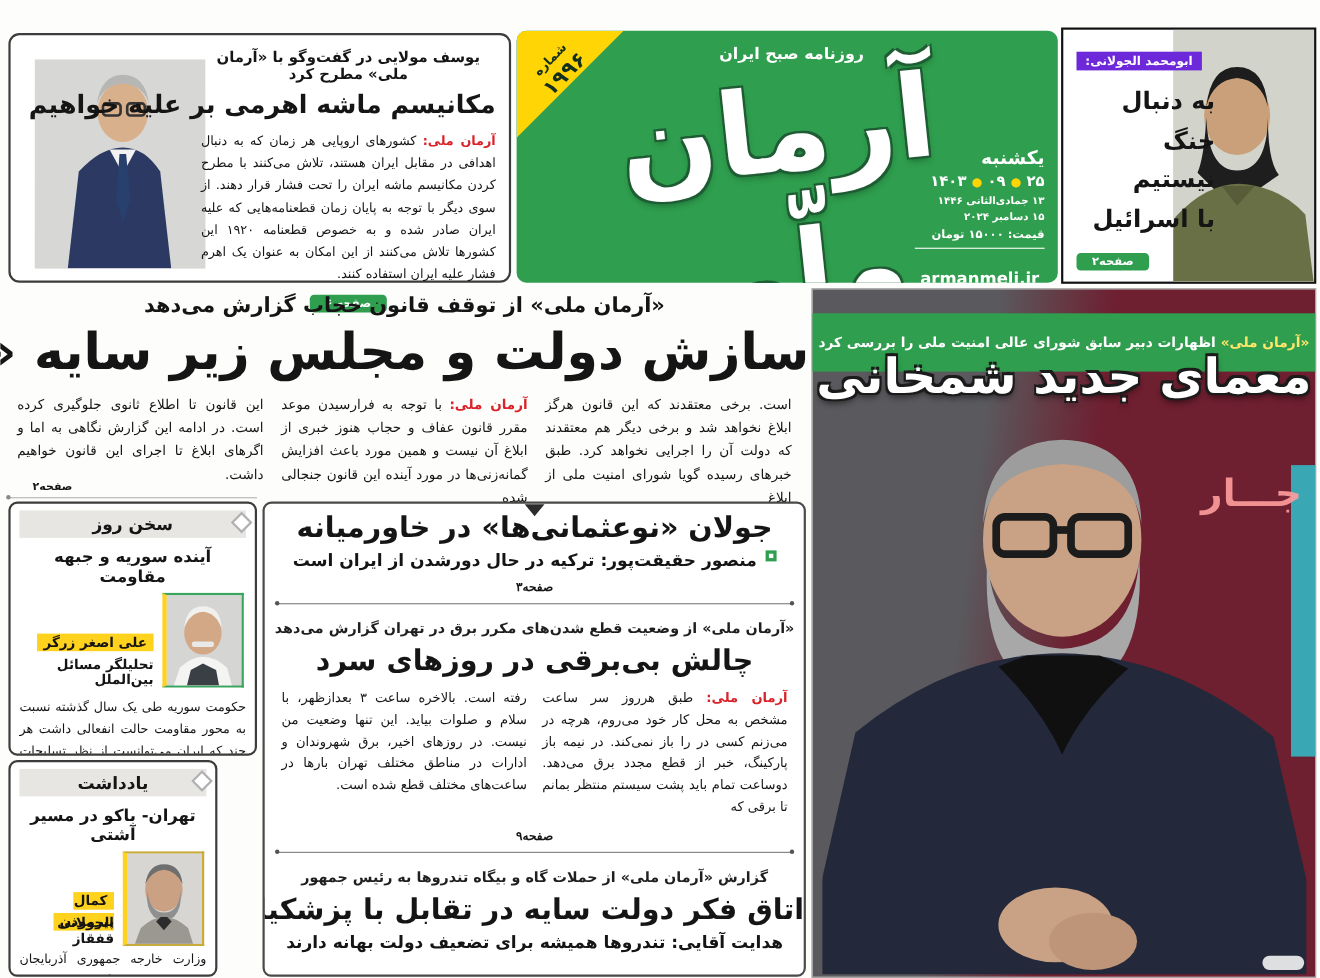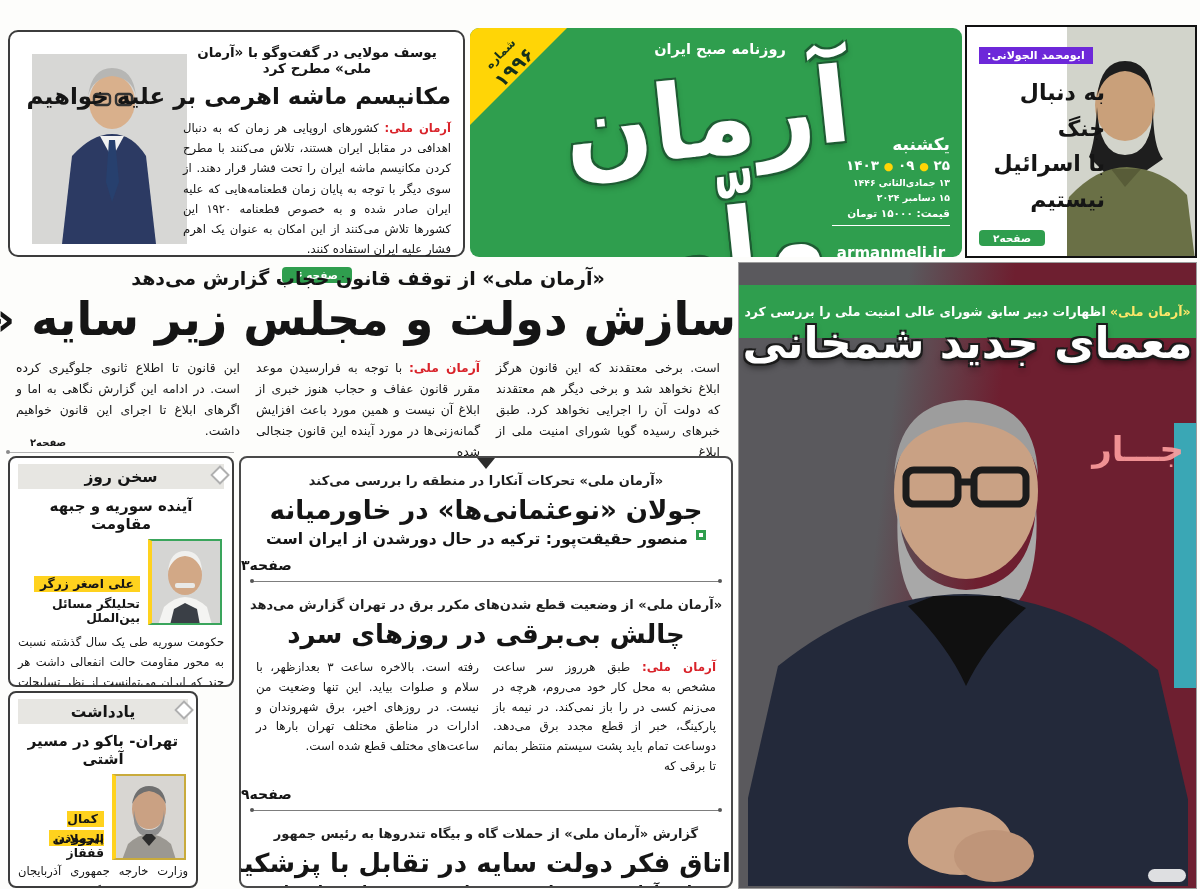--- a/index.html
+++ b/index.html
@@ -123,21 +123,21 @@
                   width:0; height:0; border-left:9px solid transparent;
                   border-right:9px solid transparent; border-top:11px solid #2c2c2c; }
   .m-kicker { text-align:center; font-size:13px; font-weight:bold; color:#1f1f1f;
               margin-top:15px; }
   .m-headline { text-align:center; font-size:26px; font-weight:900; margin-top:7px;
                 letter-spacing:-0.5px; white-space:nowrap; }
   .m-subhead { display:flex; justify-content:center; align-items:flex-start; gap:8px;
                font-size:15.5px; font-weight:900; margin-top:5px; }
   .sq-bullet { width:10px; height:10px; background:#fff; border:3px solid #2f9e4e;
                flex:0 0 auto; }
-  .m-page { text-align:left; font-size:14px; font-weight:bold; margin-top:9px; }
+  .m-page { text-align:center; font-size:11px; font-weight:bold; margin-top:9px;font-family:Liberation Serif, serif; }
   .m-div { position:relative; border-top:1.5px solid #7d7d7d; margin:8px 12px 0; }
   .m-div::before, .m-div::after { content:""; position:absolute; top:-3px; width:4px;
                height:4px; background:#555; border-radius:50%; }
   .m-div::before { right:-3px; } .m-div::after { left:-3px; }
   .m-cols { display:flex; gap:14px; padding:9px 15px 0; }
   .m-col { flex:1; font-size:11.9px; line-height:1.66; text-align:justify; }
 </style>
 </head>
 <body>
 
@@ -189,22 +189,22 @@
         <ellipse cx="58" cy="78" rx="30" ry="36" fill="#c9a07a"></ellipse>
         <path d="M30 70 Q34 34 58 34 Q83 34 86 70 Q80 46 58 44 Q36 46 30 70Z" fill="#1d1d1d"></path>
         <path d="M30 80 Q32 128 58 128 Q85 128 86 80 Q86 120 96 132 L70 150 L40 148 L22 130 Q28 116 30 80Z" fill="#1e1e1e"></path>
         <path d="M-10 233 L2 170 Q30 140 60 140 Q96 142 120 168 L128 233 Z" fill="#6a7046"></path>
         <path d="M44 142 L58 160 L74 142 Z" fill="#585c38"></path>
       </svg>
     </div>
     <div class="tr-label">ابومحمد الجولانی:</div>
     <div class="tr-headline">
       <div>به دنبال جنگ</div>
+      <div>نیستیم</div>
       <div>با اسرائیل</div>
-      <div>نیستیم</div>
     </div>
     <span class="badge-green tr-badge">صفحه۲</span>
   </div>
 
   <div class="abs lead">
     <div class="lead-kicker">«آرمان ملی» از توقف قانون حجاب گزارش می‌دهد</div>
     <div class="lead-headline">سازش دولت و مجلس زیر سایه «شعام»</div>
     <div class="lead-cols">
       <div class="lead-col">است. برخی معتقدند که این قانون هرگز ابلاغ نخواهد شد و برخی دیگر هم معتقدند که دولت آن را اجرایی نخواهد کرد. طبق خبرهای رسیده گویا شورای امنیت ملی از ابلاغ</div>
       <div class="lead-col"><span class="lead-red">آرمان ملی:</span> <span>با توجه به فرارسیدن موعد مقرر قانون عفاف و حجاب هنوز خبری از ابلاغ آن نیست و همین مورد باعث افزایش گمانه‌زنی‌ها در مورد آینده این قانون جنجالی شده</span></div>
@@ -280,21 +280,20 @@
       <div class="author-name"><span class="hl-name">کمال پیرموذن</span></div>
       <div class="author-role">الجولانی قفقاز</div>
     </div>
     <div class="side-body">وزارت خارجه جمهوری آذربایجان روز جمعه هفته گذشته در خبری کوتاه اعلام کرد که سفارت این کشور در ایران به‌زودی خدمات کنسولی خود را از سر خواهد گرفت و در ادامه امروز یعنی ۲۵ مهرماه را برای این آغاز به‌کار مشخص کردند.</div>
   </div>
 
   <div class="abs middle">
     <div class="mid-triangle"></div>
 
     <div>
-      <div class="m-kicker">«آرمان ملی» تحرکات آنکارا در منطقه را بررسی می‌کند</div>
       <div class="m-headline">جولان «نوعثمانی‌ها» در خاورمیانه</div>
       <div class="m-subhead">
         <span class="sq-bullet"></span>
         <span>منصور حقیقت‌پور: ترکیه در حال دورشدن از ایران است</span>
       </div>
       <div class="m-page">صفحه۳</div>
       <div class="m-div"></div>
     </div>
 
     <div>

